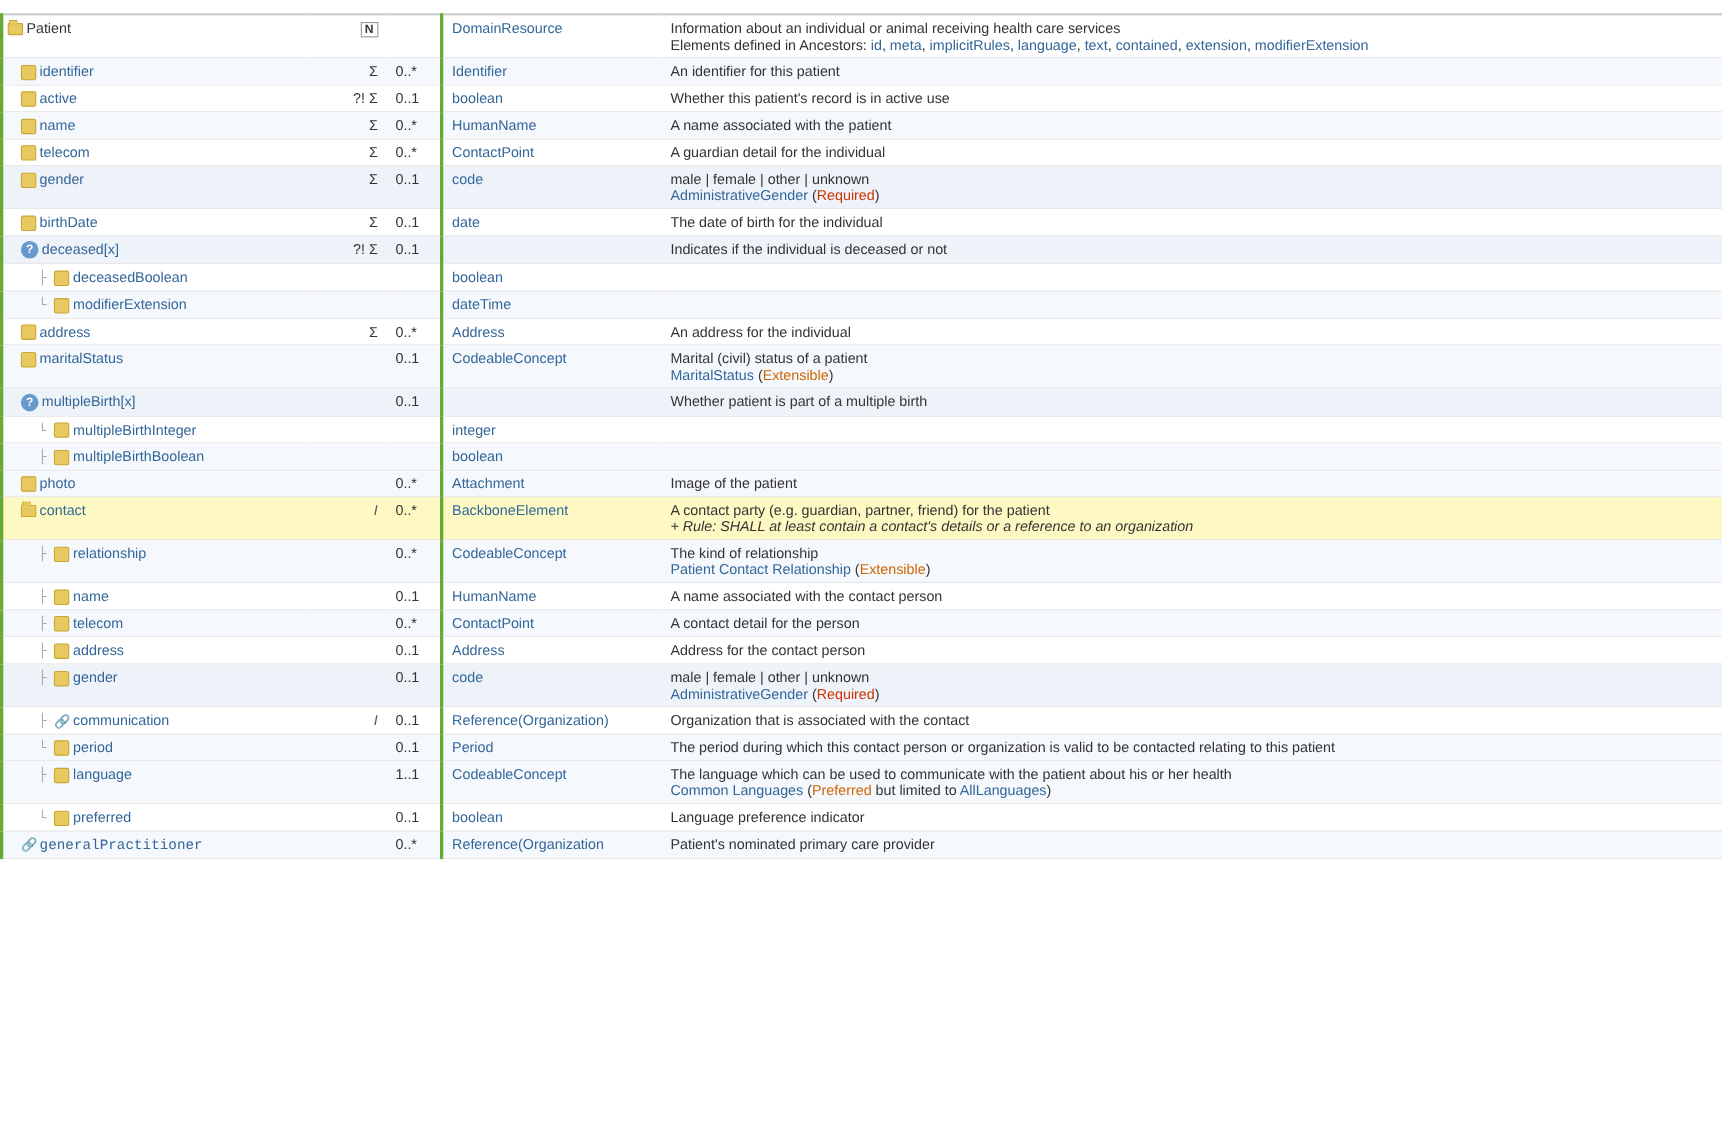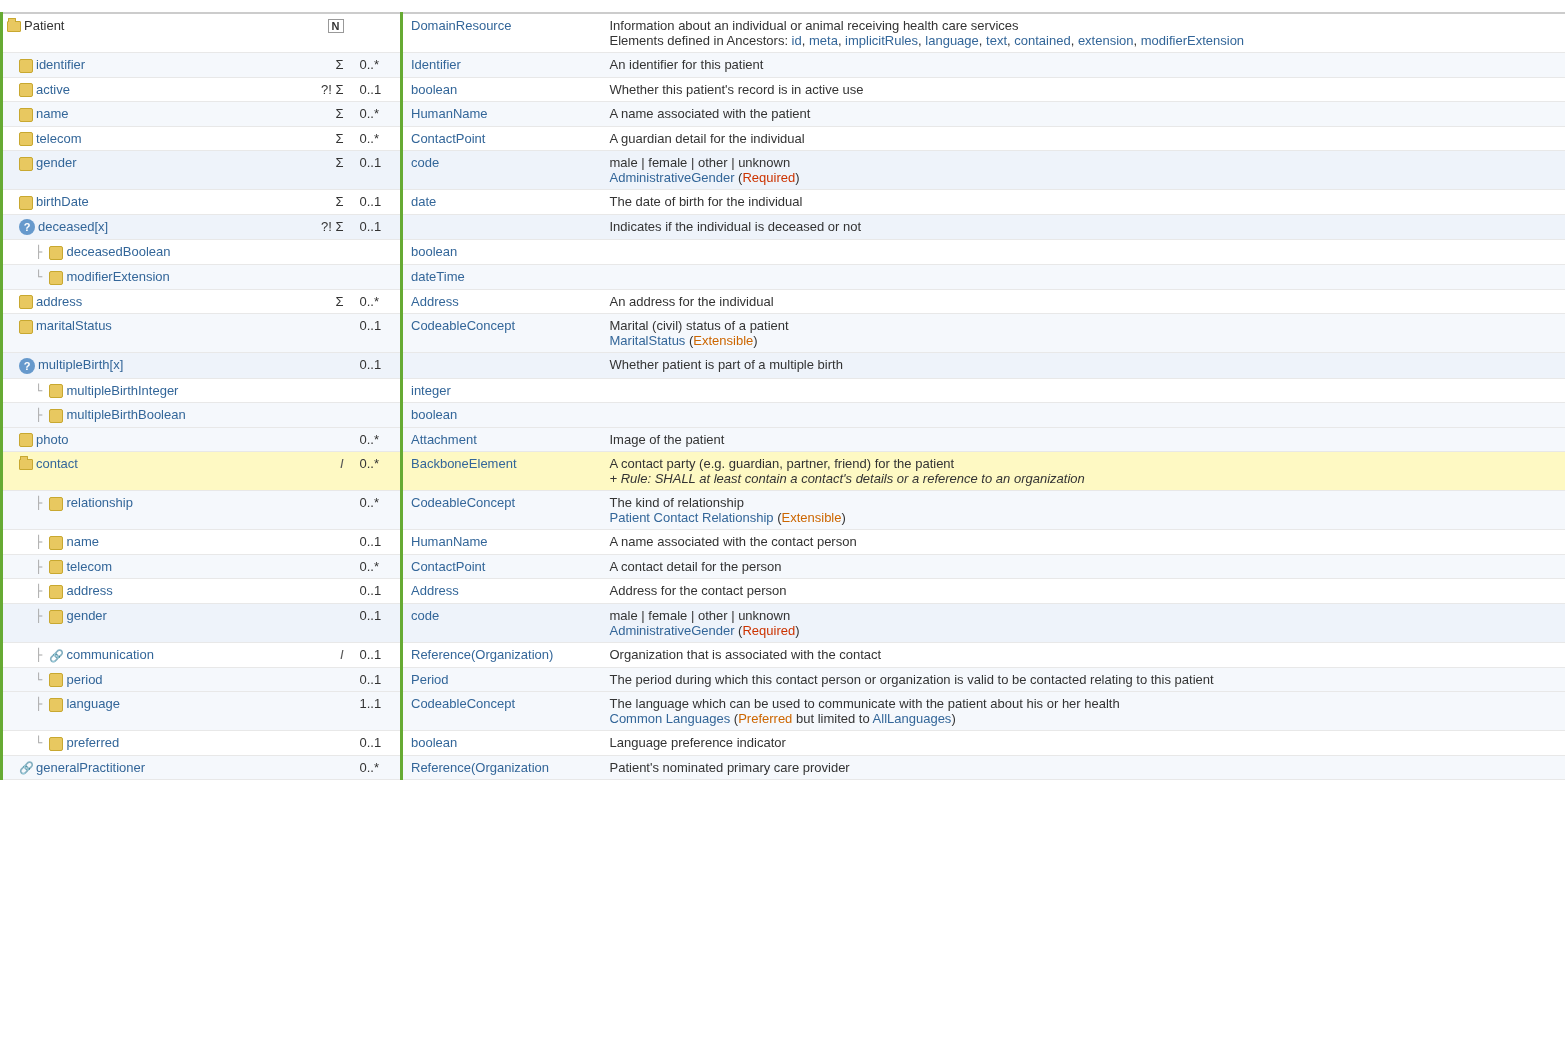--- a/index.html
+++ b/index.html
@@ -337,21 +337,21 @@
           <td class="desc-cell"><span>The language which can be used to communicate with the patient about his or her health</span><br><a class="desc-link" href="#">Common Languages</a> (<a class="preferred-link" href="#">Preferred</a> but limited to <a class="alllang-link" href="#">AllLanguages</a>)</td>
         </tr>
         <tr style="background: rgb(255, 255, 255);">
           <td class="name-cell vertical-separator" style="padding-left: 32px;"><span class="tree-prefix">└ </span><span class="icon-element"></span><span style="color:#336699;">preferred</span></td>
           <td class="flags-cell"><span class="flag-special"></span></td>
           <td class="card-cell">0..1</td>
           <td class="type-cell vertical-separator"><a class="type-link" href="#">boolean</a></td>
           <td class="desc-cell"><span>Language preference indicator</span></td>
         </tr>
         <tr style="background: rgb(245, 248, 252);">
-          <td class="name-cell vertical-separator" style="padding-left: 16px;"><span class="icon-link">🔗</span><span style="color:#336699;">generalPractitioner</span></td>
+          <td class="name-cell vertical-separator" style="padding-left: 16px;"><span class="icon-link">🔗</span><span style="color:#336699;font-family:Liberation Mono, monospace;">generalPractitioner</span></td>
           <td class="flags-cell"><span class="flag-special"></span></td>
           <td class="card-cell">0..*</td>
           <td class="type-cell vertical-separator"><a class="type-link" href="#">Reference(Organization</a></td>
           <td class="desc-cell"><span>Patient's nominated primary care provider</span></td>
         </tr>
       </tbody>
   </table>
 </div>
 
 </body></html>

